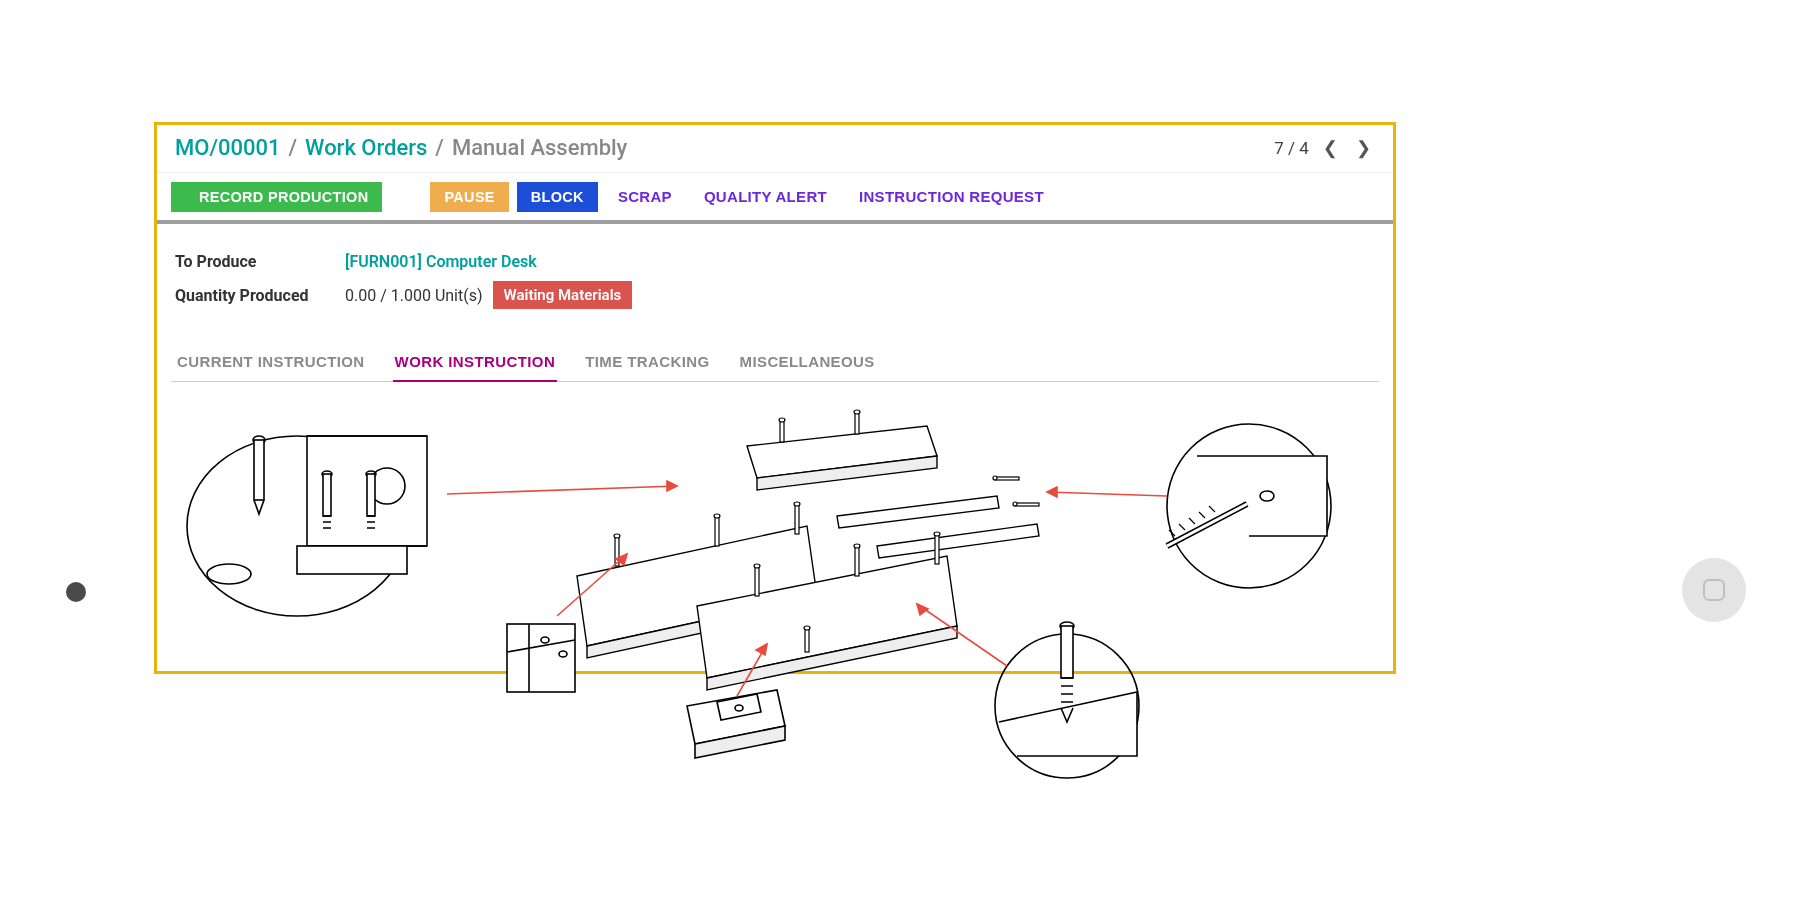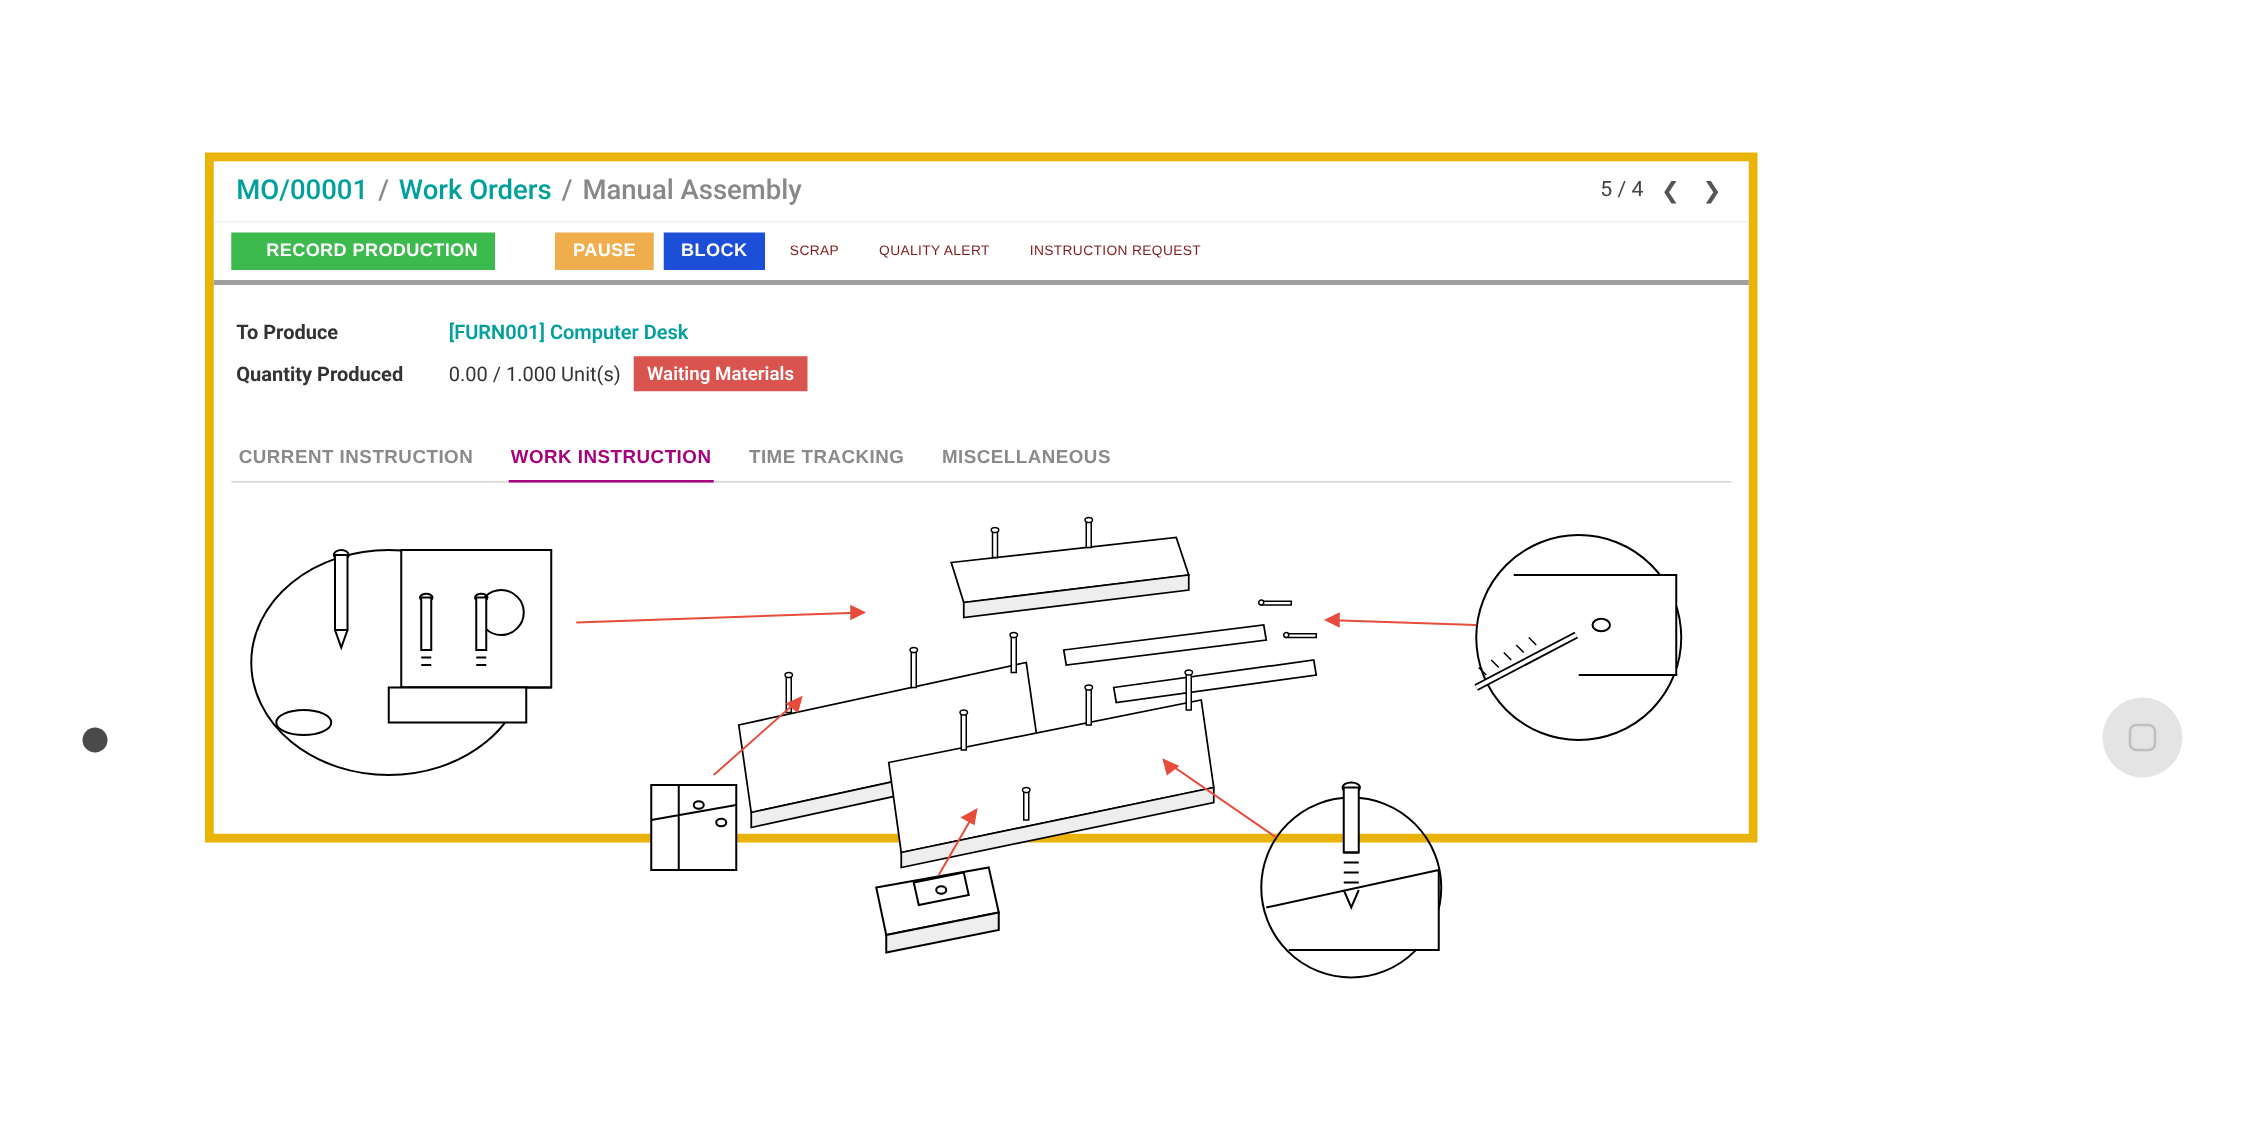--- a/index.html
+++ b/index.html
@@ -6,25 +6,25 @@
 body {
   font-family: -apple-system, BlinkMacSystemFont, "Segoe UI", Roboto, Helvetica, Arial, sans-serif;
   background: #fff;
   width: 1800px;
   height: 912px;
   position: relative;
   overflow: hidden;
 }
 .main-card {
   position: absolute;
-  left: 164px;
+  left: 154px;
   top: 122px;
   width: 1242px;
   height: 552px;
-  border: 7px solid #eab308;
+  border: 3px solid #eab308;
   background: #fff;
 }
 .crumb-row {
   display: flex;
   align-items: center;
   justify-content: space-between;
   padding: 10px 18px 12px 18px;
   border-bottom: 1px solid #eee;
 }
 .crumbs {
@@ -65,23 +65,23 @@
   border: none;
   cursor: pointer;
   letter-spacing: .3px;
 }
 .btn-green { background: #3dba4e; padding-left: 28px; }
 .btn-orange { background: #f0ad4e; margin-left: 40px; }
 .btn-red { background: #1d4ed8; }
 .link-btn {
   background: none;
   border: none;
-  color: #7f1d1d;
-  font-size: 11px;
-  font-weight: 400;
+  color: #6d28d9;
+  font-size: 15px;
+  font-weight: 700;
   cursor: pointer;
   padding: 7px 12px;
   letter-spacing: .3px;
 }
 .info-block {
   padding: 28px 18px 4px 18px;
 }
 .info-row {
   display: flex;
   align-items: center;
@@ -167,21 +167,21 @@
 
   <div class="crumb-row">
     <div class="crumbs">
       <span class="link">MO/00001</span>
       <span class="sep">/</span>
       <span class="link">Work Orders</span>
       <span class="sep">/</span>
       <span class="current">Manual Assembly</span>
     </div>
     <div class="pager">
-      <span>5 / 4</span>
+      <span>7 / 4</span>
       <span class="chev">❮</span>
       <span class="chev">❯</span>
     </div>
   </div>
 
   <div class="action-row">
     <button class="btn btn-green">RECORD PRODUCTION</button>
     <button class="btn btn-orange">PAUSE</button>
     <button class="btn btn-red">BLOCK</button>
     <button class="link-btn">SCRAP</button>

